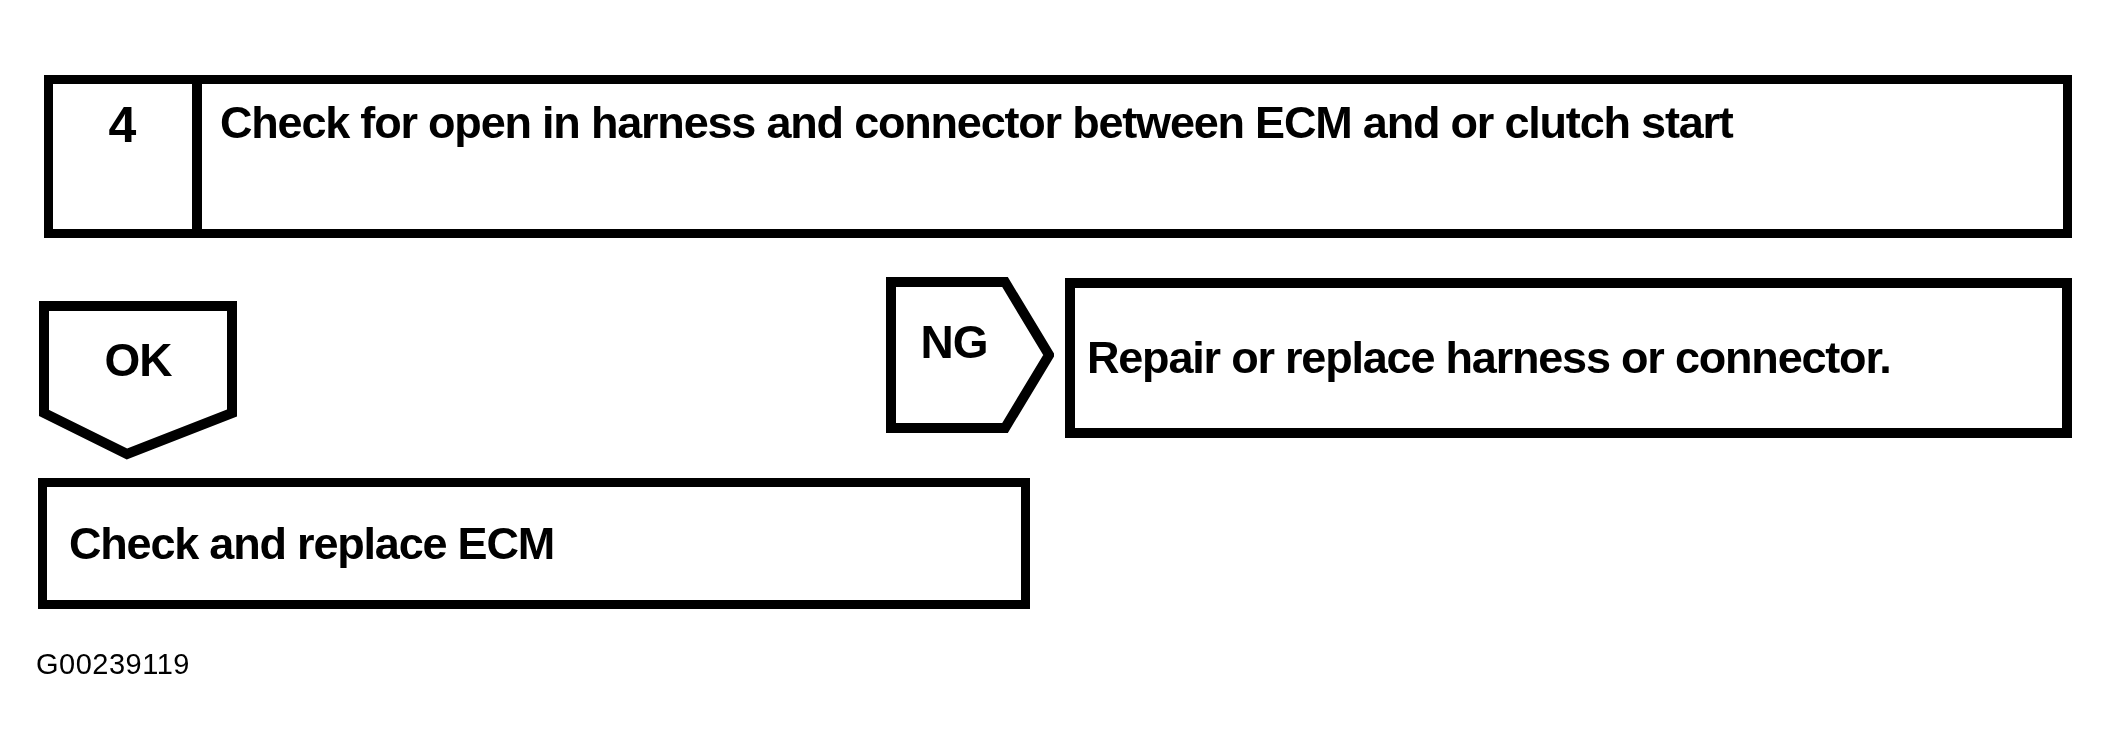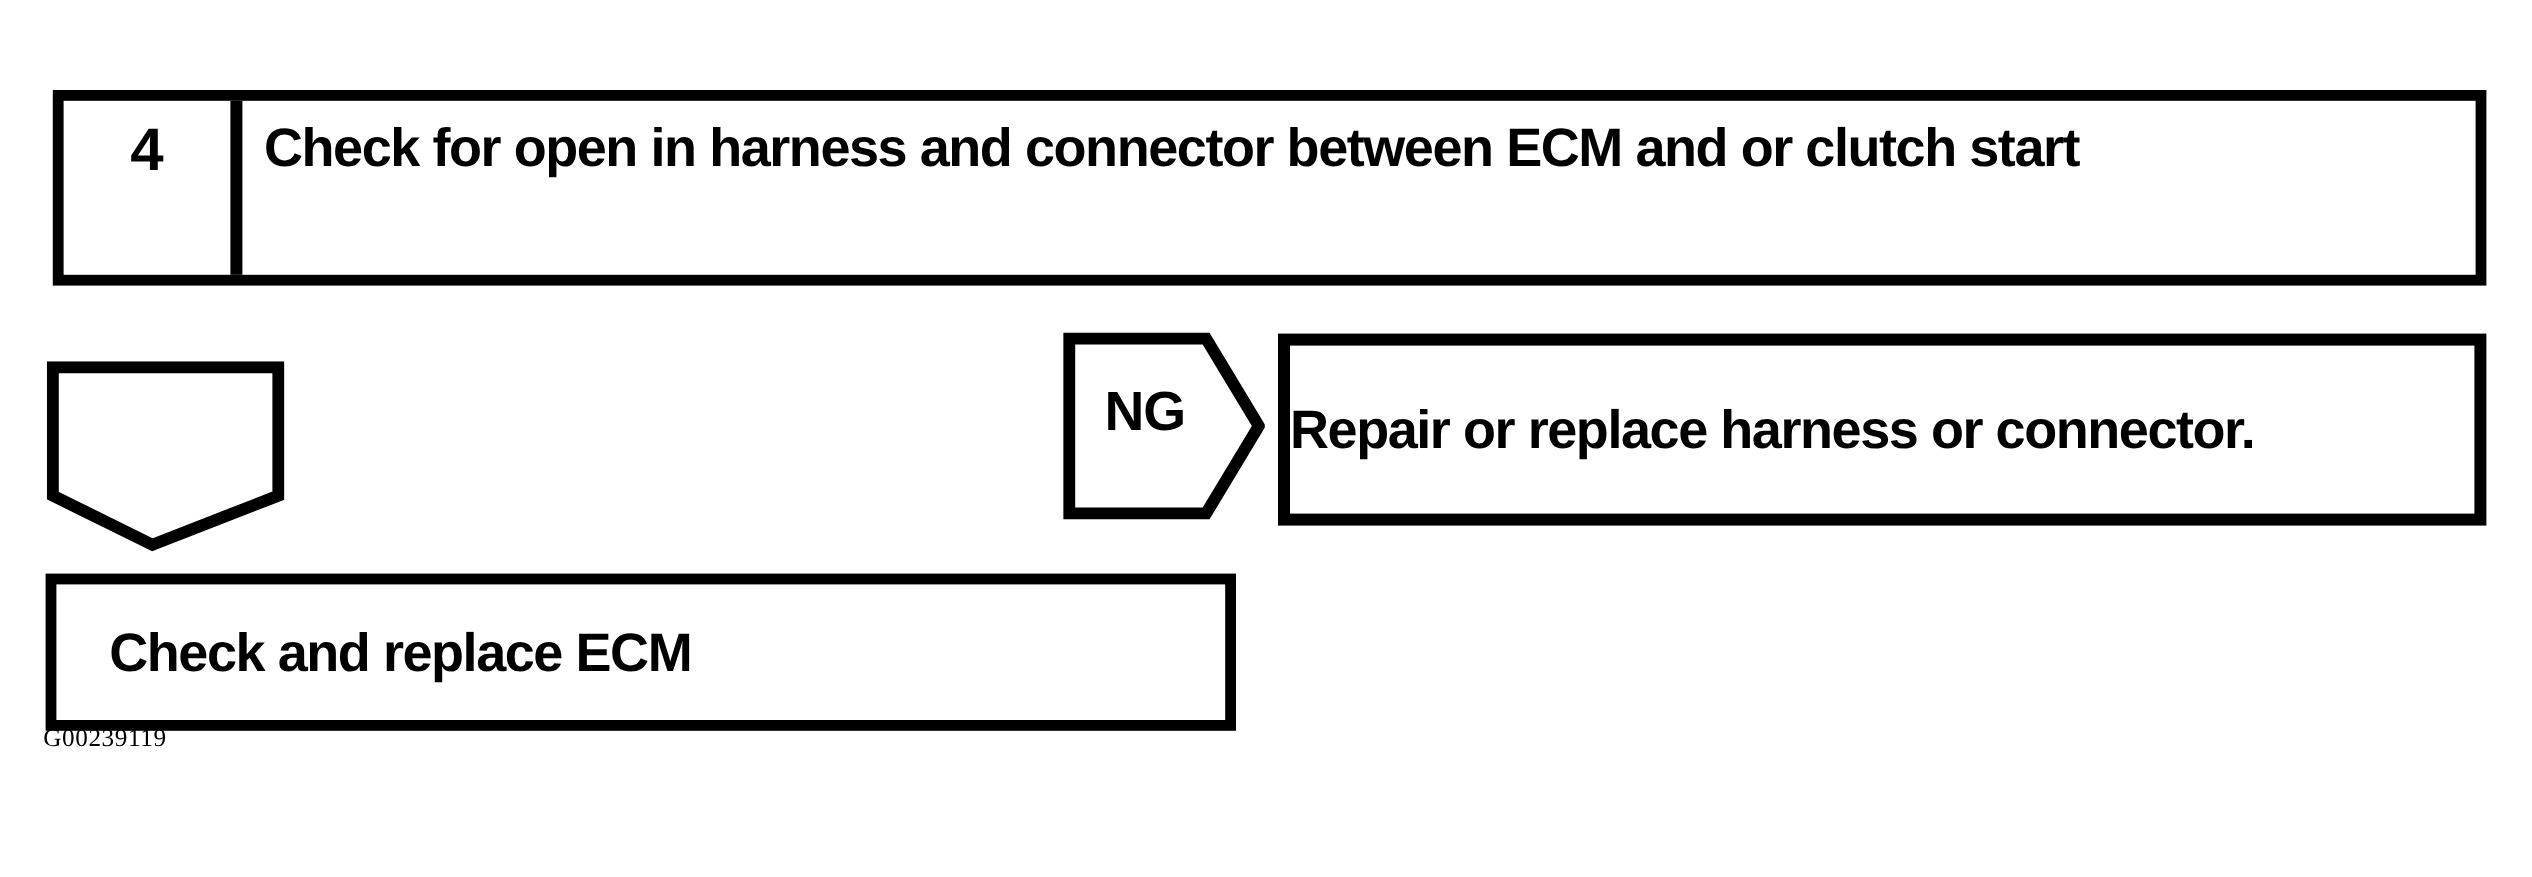--- a/index.html
+++ b/index.html
@@ -88,66 +88,67 @@
   }
 
   
   .repair-box {
     position: absolute;
     left: 1065px; top: 278px;
     width: 1007px; height: 160px;
     border: 10px solid #000;
     display: flex;
     align-items: center;
+    padding-left: 12px;
     font-size: 45px;
     font-weight: bold;
     letter-spacing: -1.2px;
     white-space: nowrap;
     background: #fff;
   }
   .ecm-box {
     position: absolute;
     left: 38px; top: 478px;
     width: 992px; height: 131px;
     border: 9px solid #000;
     display: flex;
     align-items: center;
-    padding-left: 44px;
+    padding-left: 22px;
     font-size: 45px;
     font-weight: bold;
     letter-spacing: -1.2px;
     white-space: nowrap;
     background: #fff;
   }
 
   
   .figure-id {
     position: absolute;
-    left: 36px; top: 603px;
-    font-size: 21px;
+    left: 36px; top: 648px;
+    font-size: 29px;
     font-weight: normal;
     letter-spacing: 0.5px;
-    font-family: Liberation Serif, serif;
   }
 </style>
 </head>
 <body>
 
 <div class="canvas">
 
   <div class="step-box">
     <div class="step-number">4</div>
     <div class="step-text">
       <div>Check for open in harness and connector between ECM and or clutch start</div>
     </div>
   </div>
 
   <svg class="ok-shape" viewBox="0 0 198 160" xmlns="http://www.w3.org/2000/svg">
     <polygon class="shape-poly" points="5,5 193,5 193,112 88,153 5,112"></polygon>
   </svg>
+  <div class="ok-label">OK</div>
 
   <svg class="ng-shape" viewBox="0 0 168 156" xmlns="http://www.w3.org/2000/svg">
     <polygon class="shape-poly" points="5,5 119,5 163,78 119,151 5,151"></polygon>
   </svg>
   <div class="ng-label">NG</div>
 
   <div class="repair-box">
     <span>Repair or replace harness or connector.</span>
   </div>
 

